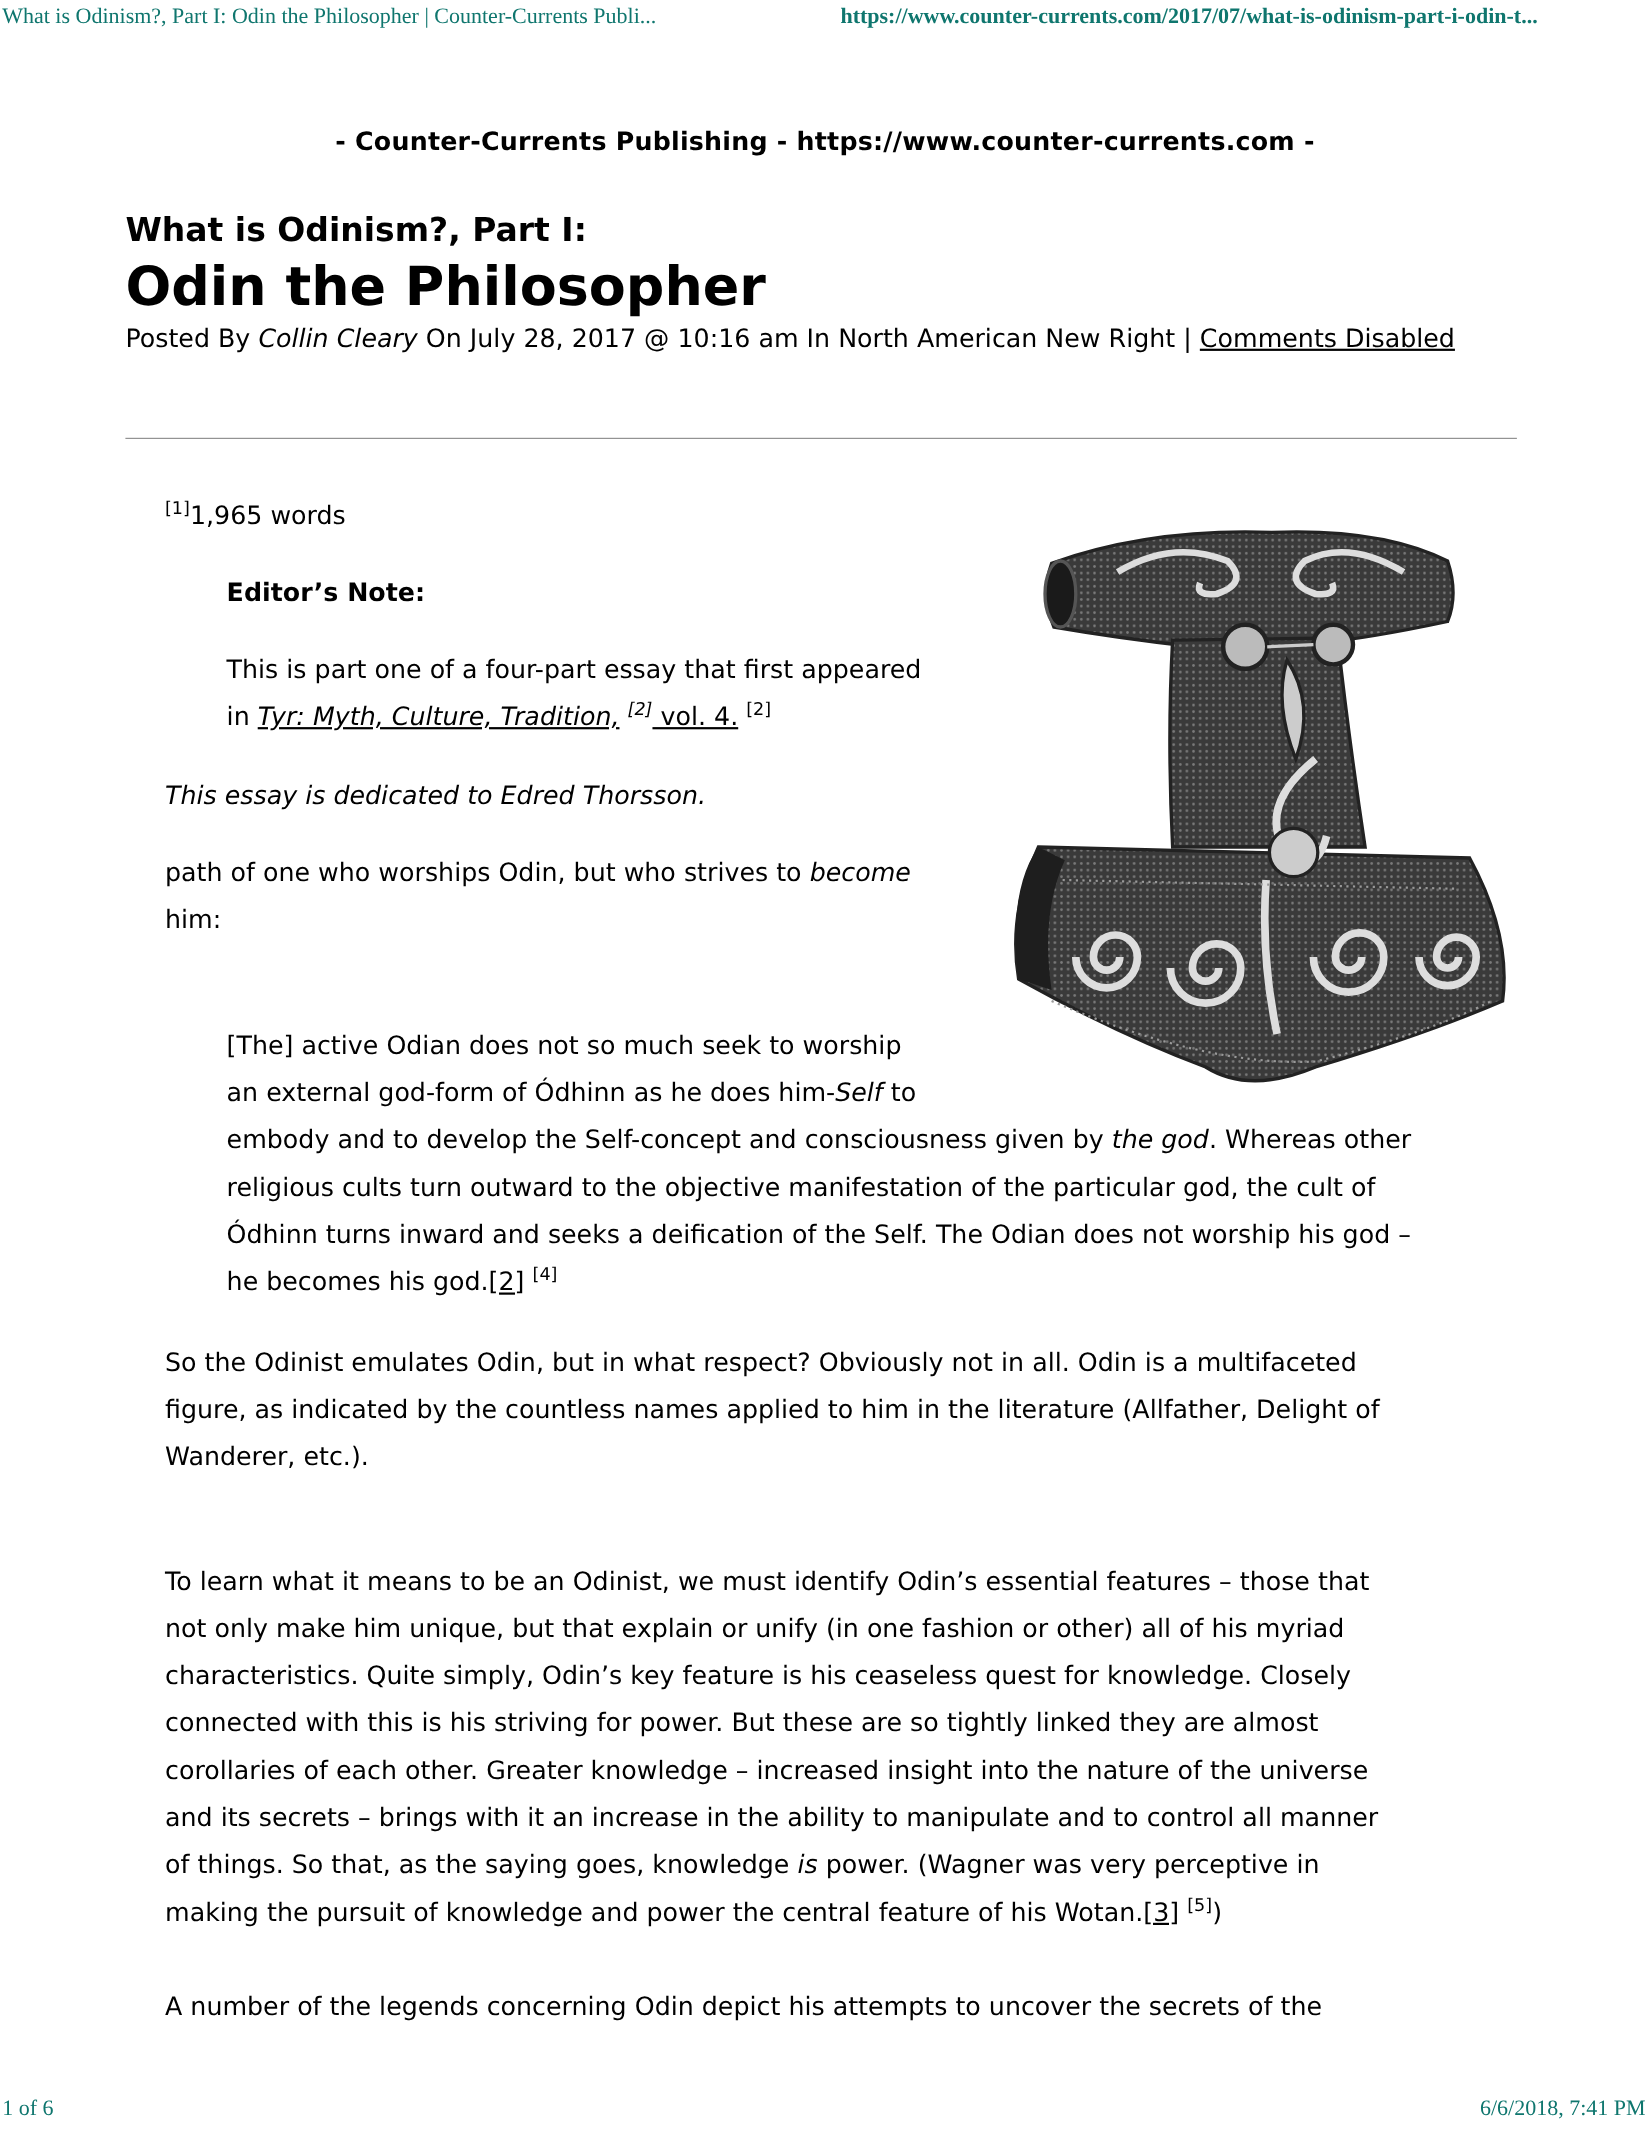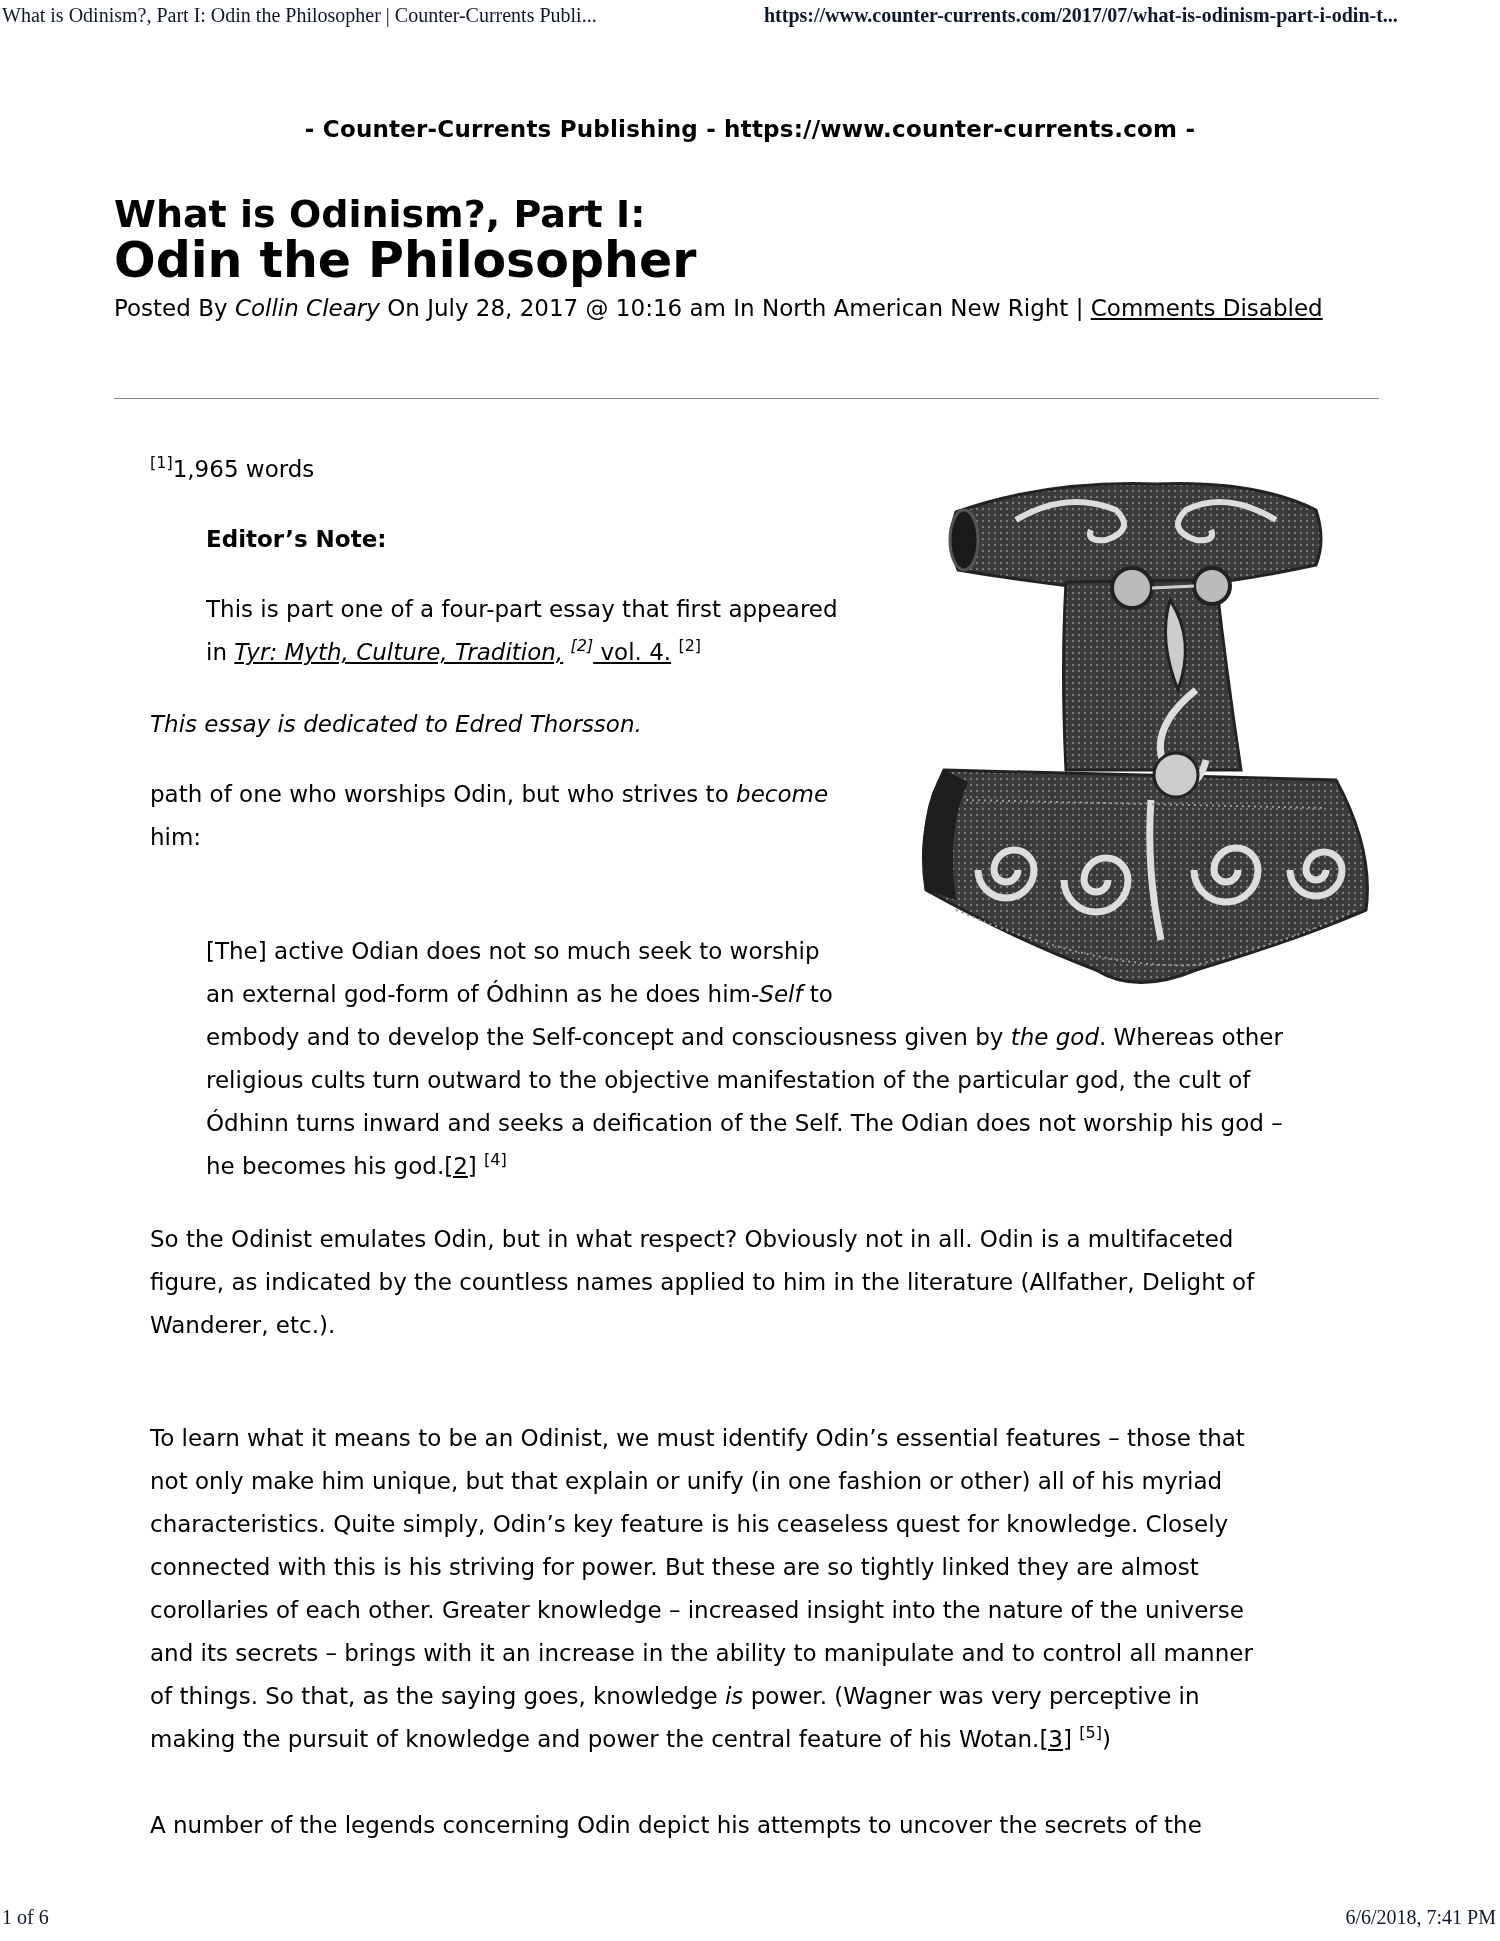--- a/index.html
+++ b/index.html
@@ -1,32 +1,32 @@
 <!DOCTYPE html>
 <html><head>
 <meta charset="utf-8">
 <style>
   html, body { margin: 0; padding: 0; background: #ffffff; }
   body { width: 1500px; height: 1941px; position: relative; overflow: hidden; color: #000; }
   .print-header, .print-footer {
     position: absolute; left: 0; right: 0;
-    font-family: "Liberation Serif", serif; font-size: 20px; color: #0f172a;
+    font-family: "Liberation Serif", serif; font-size: 20px; color: #0f766e;
   }
   .print-header { top: 4px; height: 30px; }
   .print-footer { top: 1906px; height: 30px; }
   .ph-left { position: absolute; left: 2px; top: 0; white-space: nowrap; }
   .ph-right { position: absolute; left: 764px; top: 0; white-space: nowrap; font-weight: bold; }
   .pf-left { position: absolute; left: 2px; top: 0; }
   .pf-right { position: absolute; right: 4px; top: 0; }
 
   .site-banner {
     position: absolute; top: 116px; left: 0; right: 0; text-align: center;
     font-family: "DejaVu Sans", sans-serif; font-weight: bold; font-size: 23px; letter-spacing: 0.2px;
   }
-  .title-line1 { position: absolute; top: 192px; left: 114px; font-family: "DejaVu Sans", sans-serif; font-weight: bold; font-size: 38px; }
+  .title-line1 { position: absolute; top: 192px; left: 114px; font-family: "DejaVu Sans", sans-serif; font-weight: bold; font-size: 30px; }
   .title-line2 { position: absolute; top: 232px; left: 114px; font-family: "DejaVu Sans", sans-serif; font-weight: bold; font-size: 49px; }
   .byline { position: absolute; top: 292px; left: 114px; width: 1270px; font-family: "DejaVu Sans", sans-serif; font-size: 23px; line-height: 33px; }
   .byline a, .link { color: #000; text-decoration: underline; }
   .rule { position: absolute; top: 398px; left: 114px; width: 1265px; height: 0; border-top: 1px solid #888; }
 
   .p { position: absolute; left: 114px; font-family: "DejaVu Sans", sans-serif; font-size: 23px; line-height: 43px; width: 1270px; margin-left: 36px; }
   .indent { left: 170px; }
   sup { font-size: 16px; vertical-align: 9px; line-height: 0; }
   .ital { font-style: italic; }
   .bold { font-weight: bold; }

